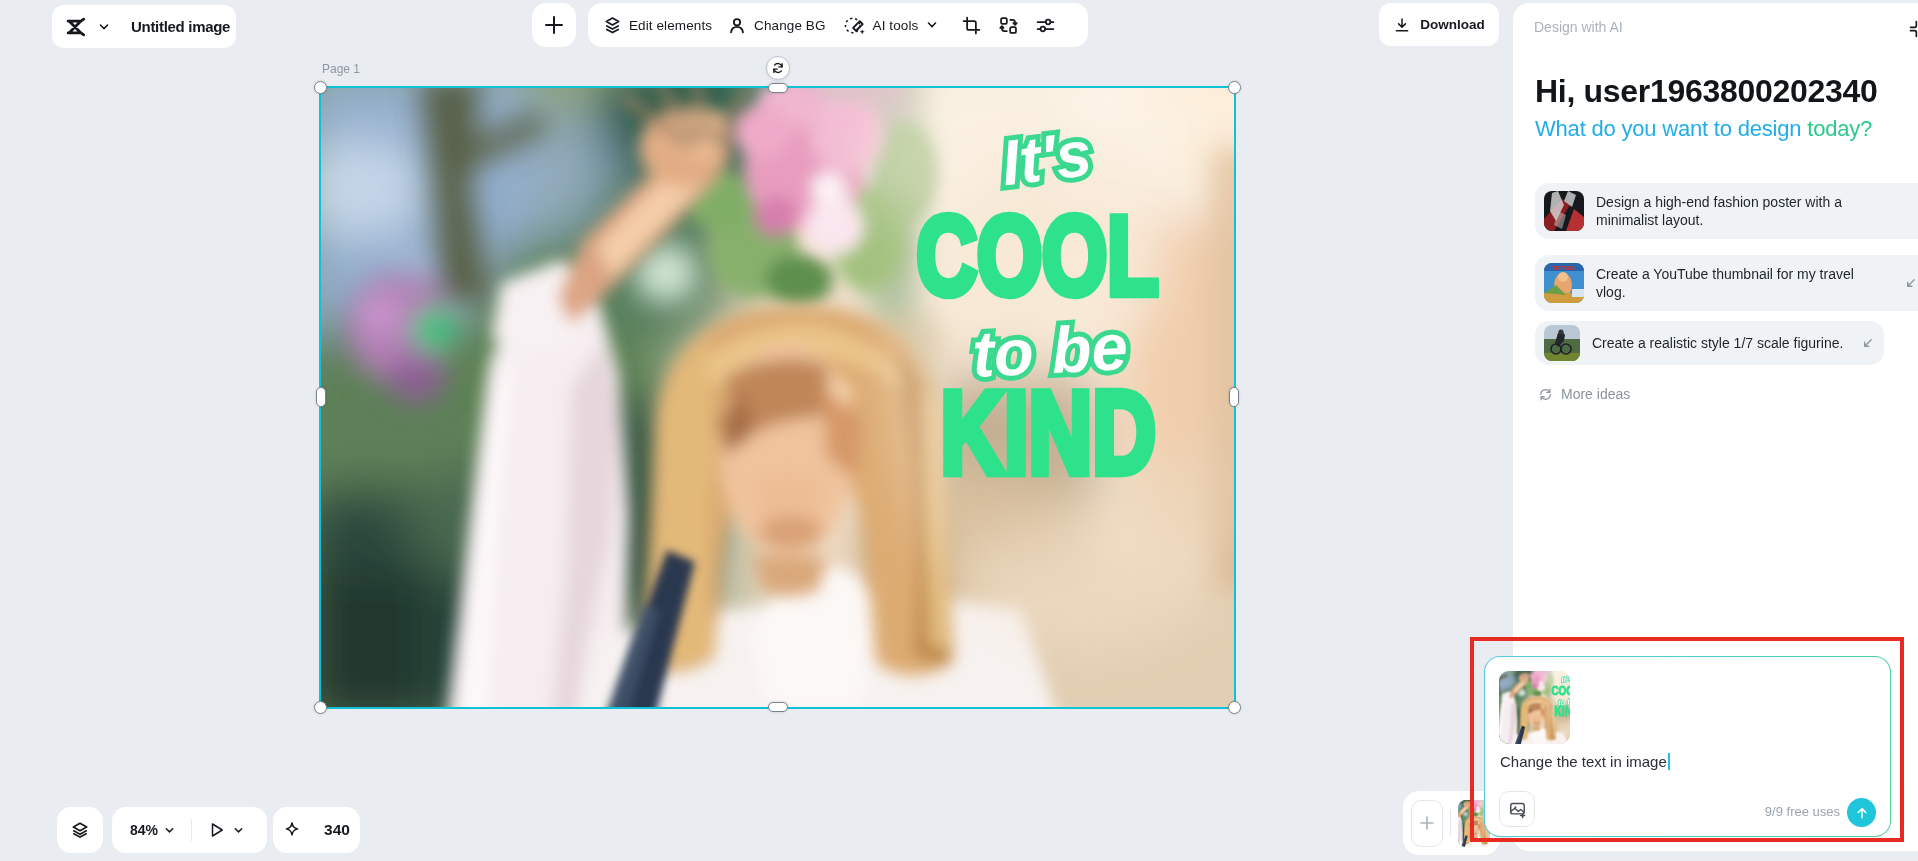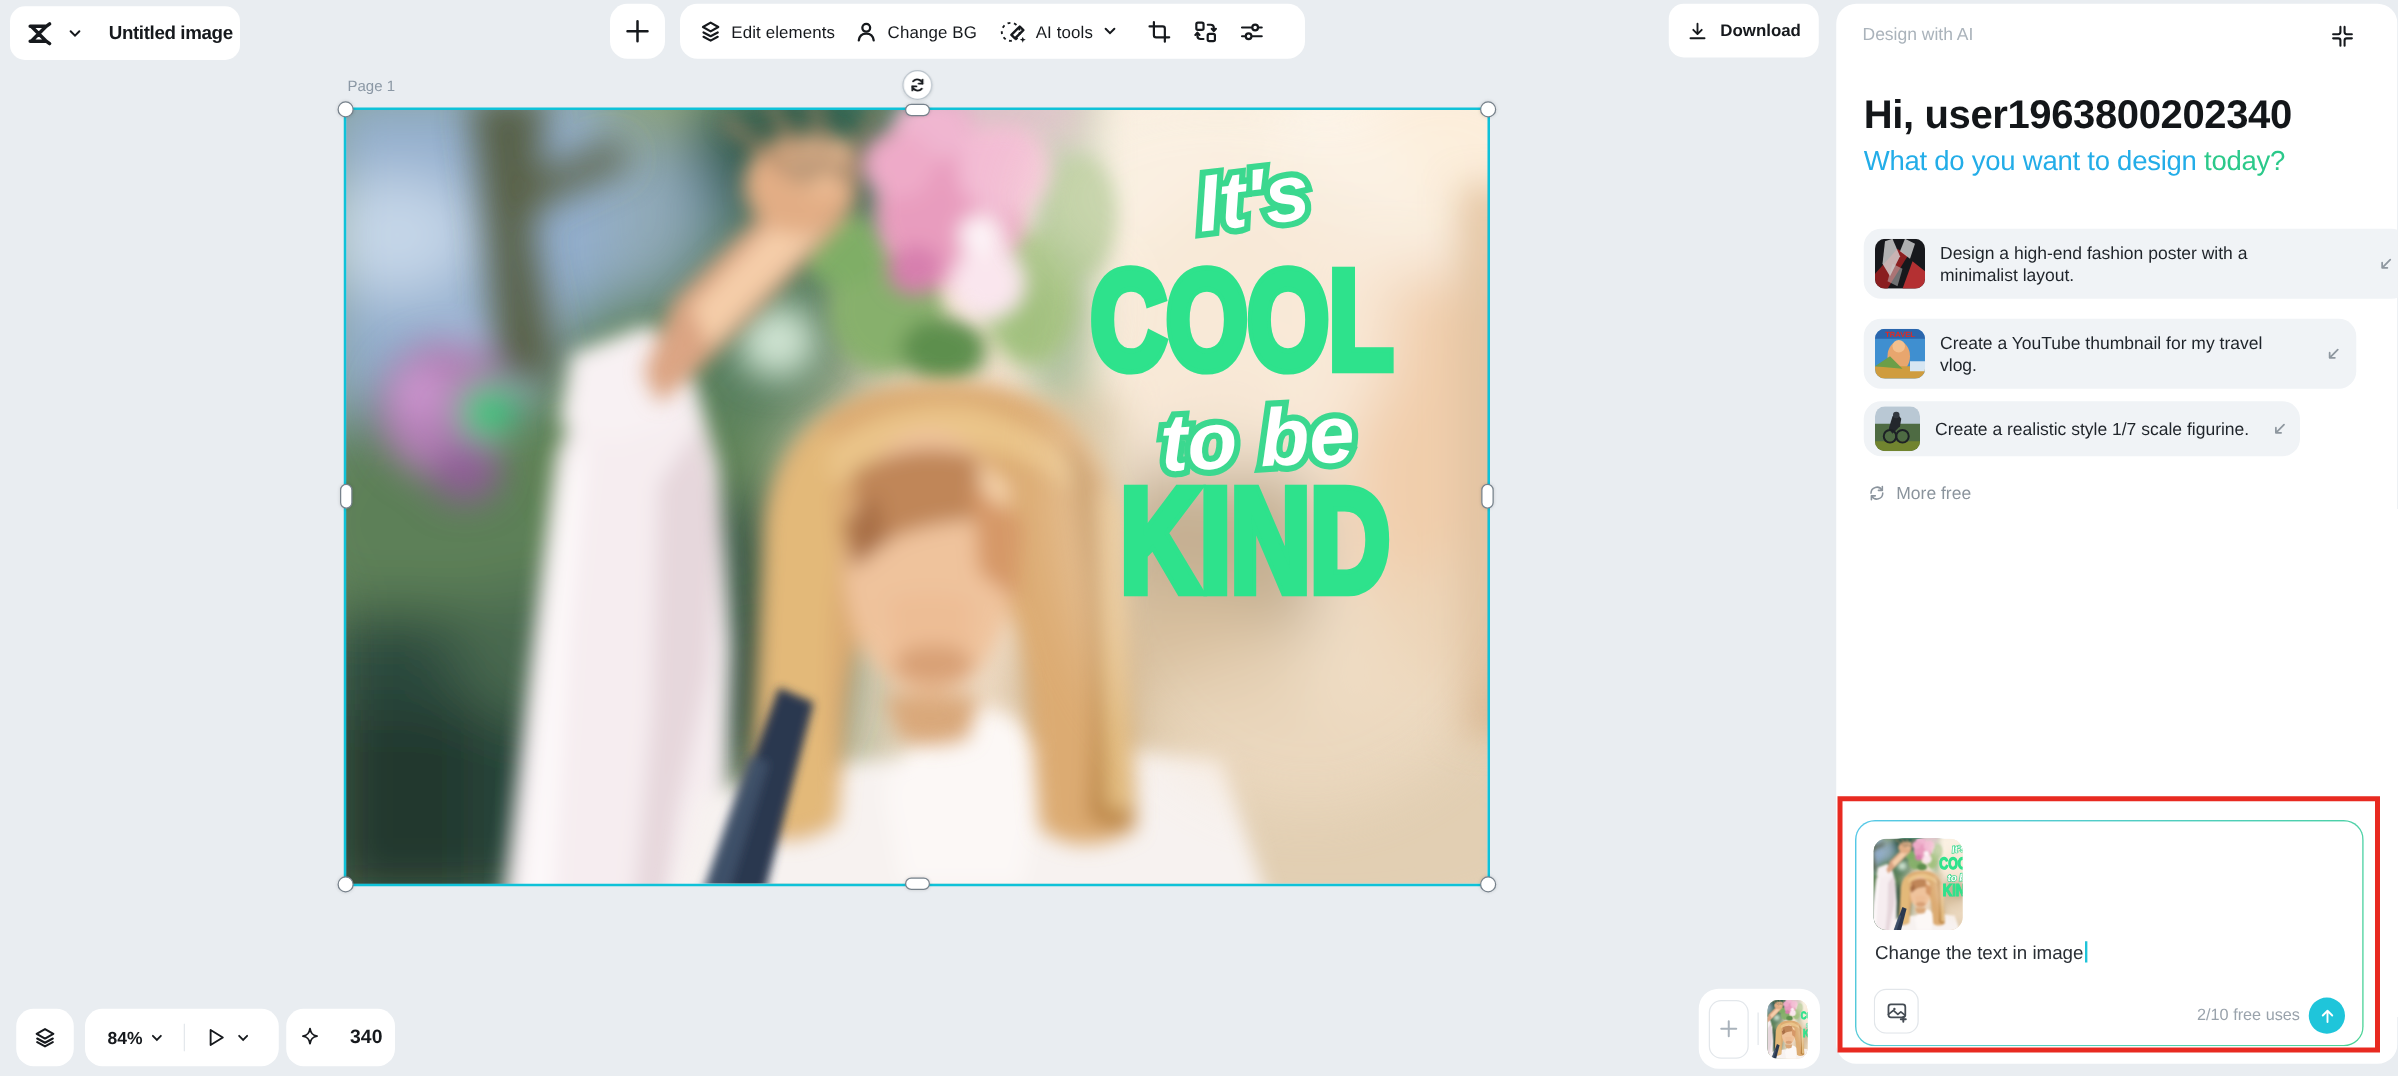--- a/index.html
+++ b/index.html
@@ -1,18 +1,18 @@
 <!DOCTYPE html>
 <html><head>
 <meta charset="utf-8">
 <style>
   * { margin:0; padding:0; box-sizing:border-box; }
   html,body { width:1918px; height:861px; overflow:hidden; }
   body { background:#e9edf1; font-family:"Liberation Sans", sans-serif; position:relative; color:#16191d; }
-  .abs { position:absolute; }
+  .abs { position:absolute;margin-left:44px; }
   svg { display:block; }
 
   
   #tl { left:8px; top:5px; width:184px; height:43px; border-radius:12px; background:#fff; display:flex; align-items:center; }
   #tl .logo { margin-left:12px; }
   #tl .chev { margin-left:12px; }
   #tl .title { margin-left:21px; font-size:15px; font-weight:bold; letter-spacing:-.3px; white-space:nowrap; }
 
   
   #plusbtn { left:488px; top:3px; width:44px; height:44px; border-radius:14px; background:#fff; display:flex; align-items:center; justify-content:center; }
@@ -420,39 +420,39 @@
         <path d="M11 3 L4 10 M4 5.5 V10 H8.5"></path>
       </svg>
   </div>
 
   <div id="moreideas">
     <svg width="15" height="15" viewBox="0 0 24 24" fill="none" stroke="#8b949d" stroke-width="2" stroke-linecap="round">
         <path d="M4.5 12 A 7.5 7.5 0 0 1 18.5 8.2 M19.5 12 A 7.5 7.5 0 0 1 5.5 15.8"></path>
         <path d="M19 3.5 V8.5 H14" stroke-linejoin="round"></path>
         <path d="M5 20.5 V15.5 H10" stroke-linejoin="round"></path>
       </svg>
-    <span>More free</span>
+    <span>More ideas</span>
   </div>
 </div>
 
 <div id="redbox"></div>
 <div id="chatbox">
   <div id="chatthumb">
     <svg width="108" height="73" viewBox="0 0 913 619" preserveAspectRatio="xMidYMid slice" style="margin-left:-18px">
         <use href="#photoart"></use>
       </svg>
   </div>
   <div id="chattext">Change the text in image<span id="cursor"></span></div>
   <div id="addimg">
     <svg width="19" height="19" viewBox="0 0 24 24" fill="none" stroke="#454c54" stroke-width="1.8" stroke-linecap="round" stroke-linejoin="round">
         <rect x="3.5" y="4.5" width="17" height="13" rx="2.5"></rect>
         <path d="M3.5 14.5 L8.5 10.5 L13 14.5 L16 12 L20.5 15.5"></path>
         <circle cx="9.5" cy="9" r="1.2" fill="#454c54" stroke="none"></circle>
         <path d="M18.5 17 V22 M16 19.5 H21" stroke-width="2"></path>
       </svg>
   </div>
-  <div id="freeuses">2/10 free uses</div>
+  <div id="freeuses">9/9 free uses</div>
   <div id="send">
     <svg width="14" height="14" viewBox="0 0 24 24" fill="none" stroke="#fff" stroke-width="2.6" stroke-linecap="round" stroke-linejoin="round">
         <path d="M12 20 V5 M5.5 11 L12 4.5 L18.5 11"></path>
       </svg>
   </div>
 </div>
 
 </body></html>

